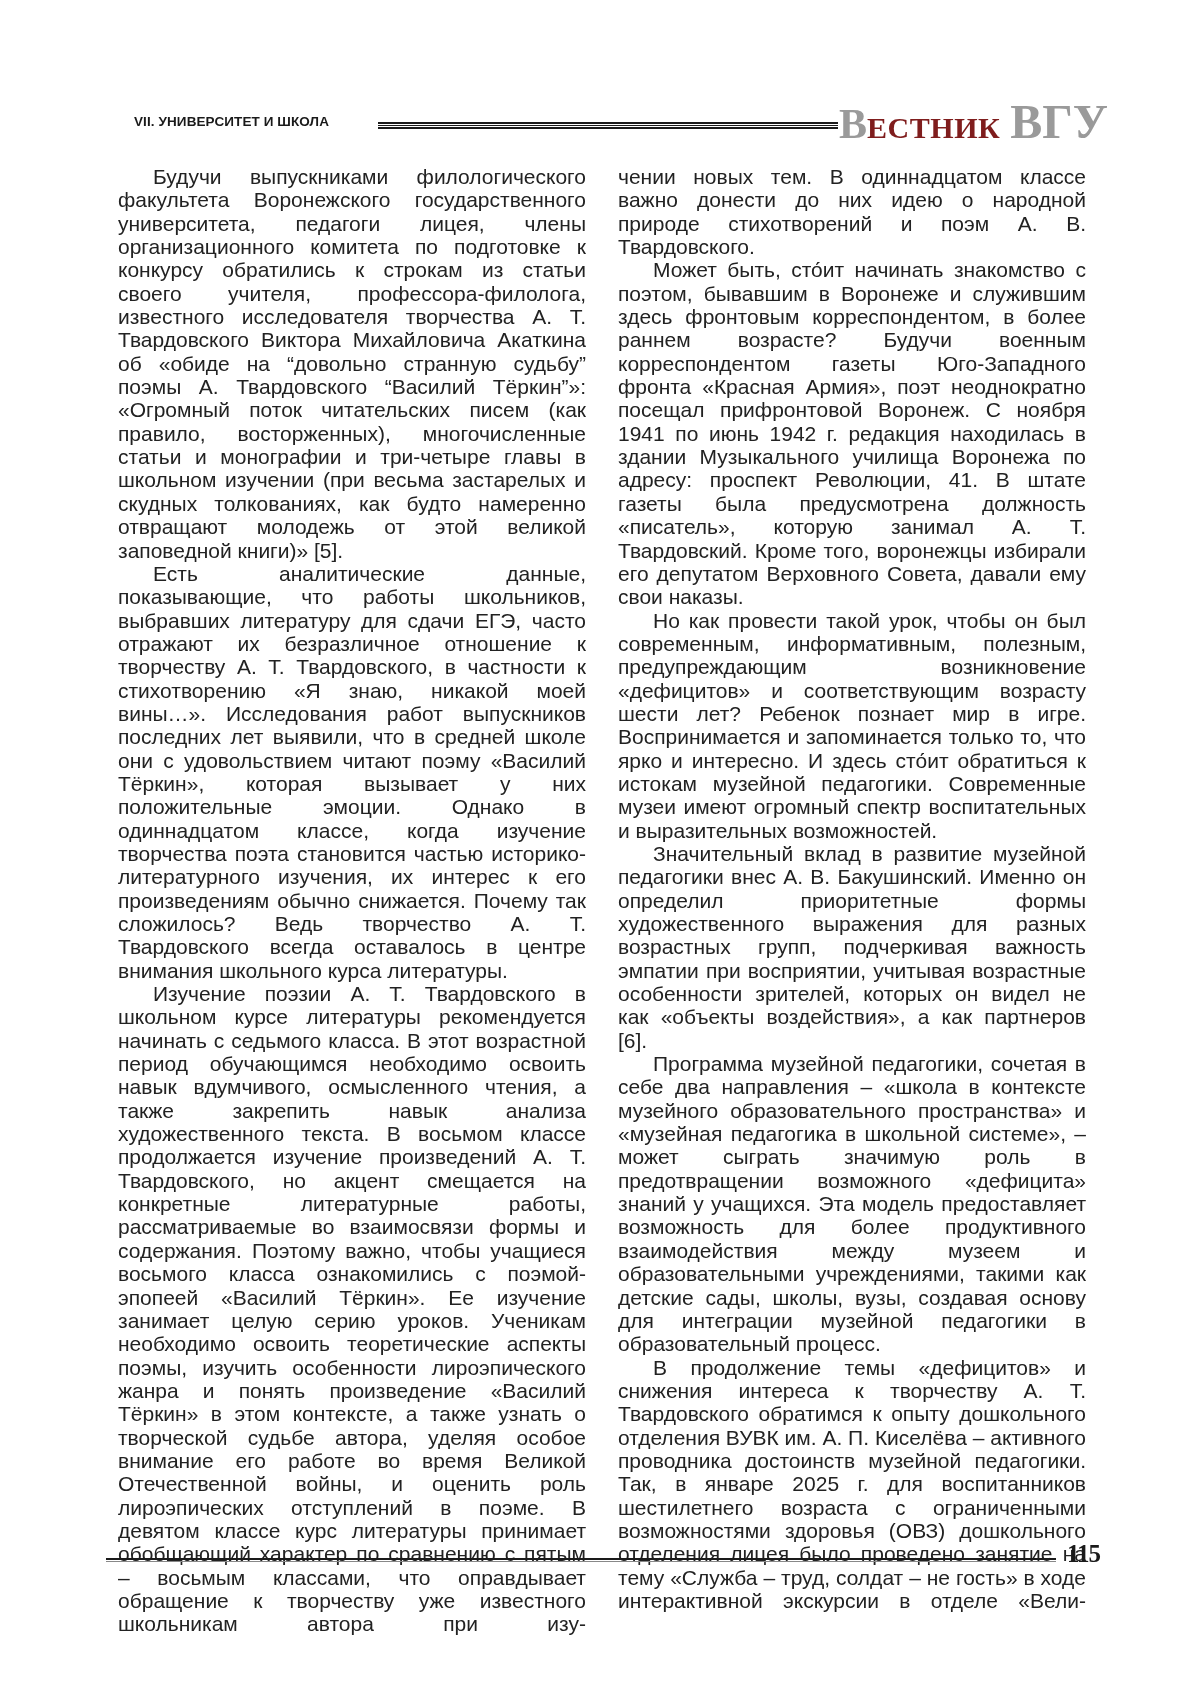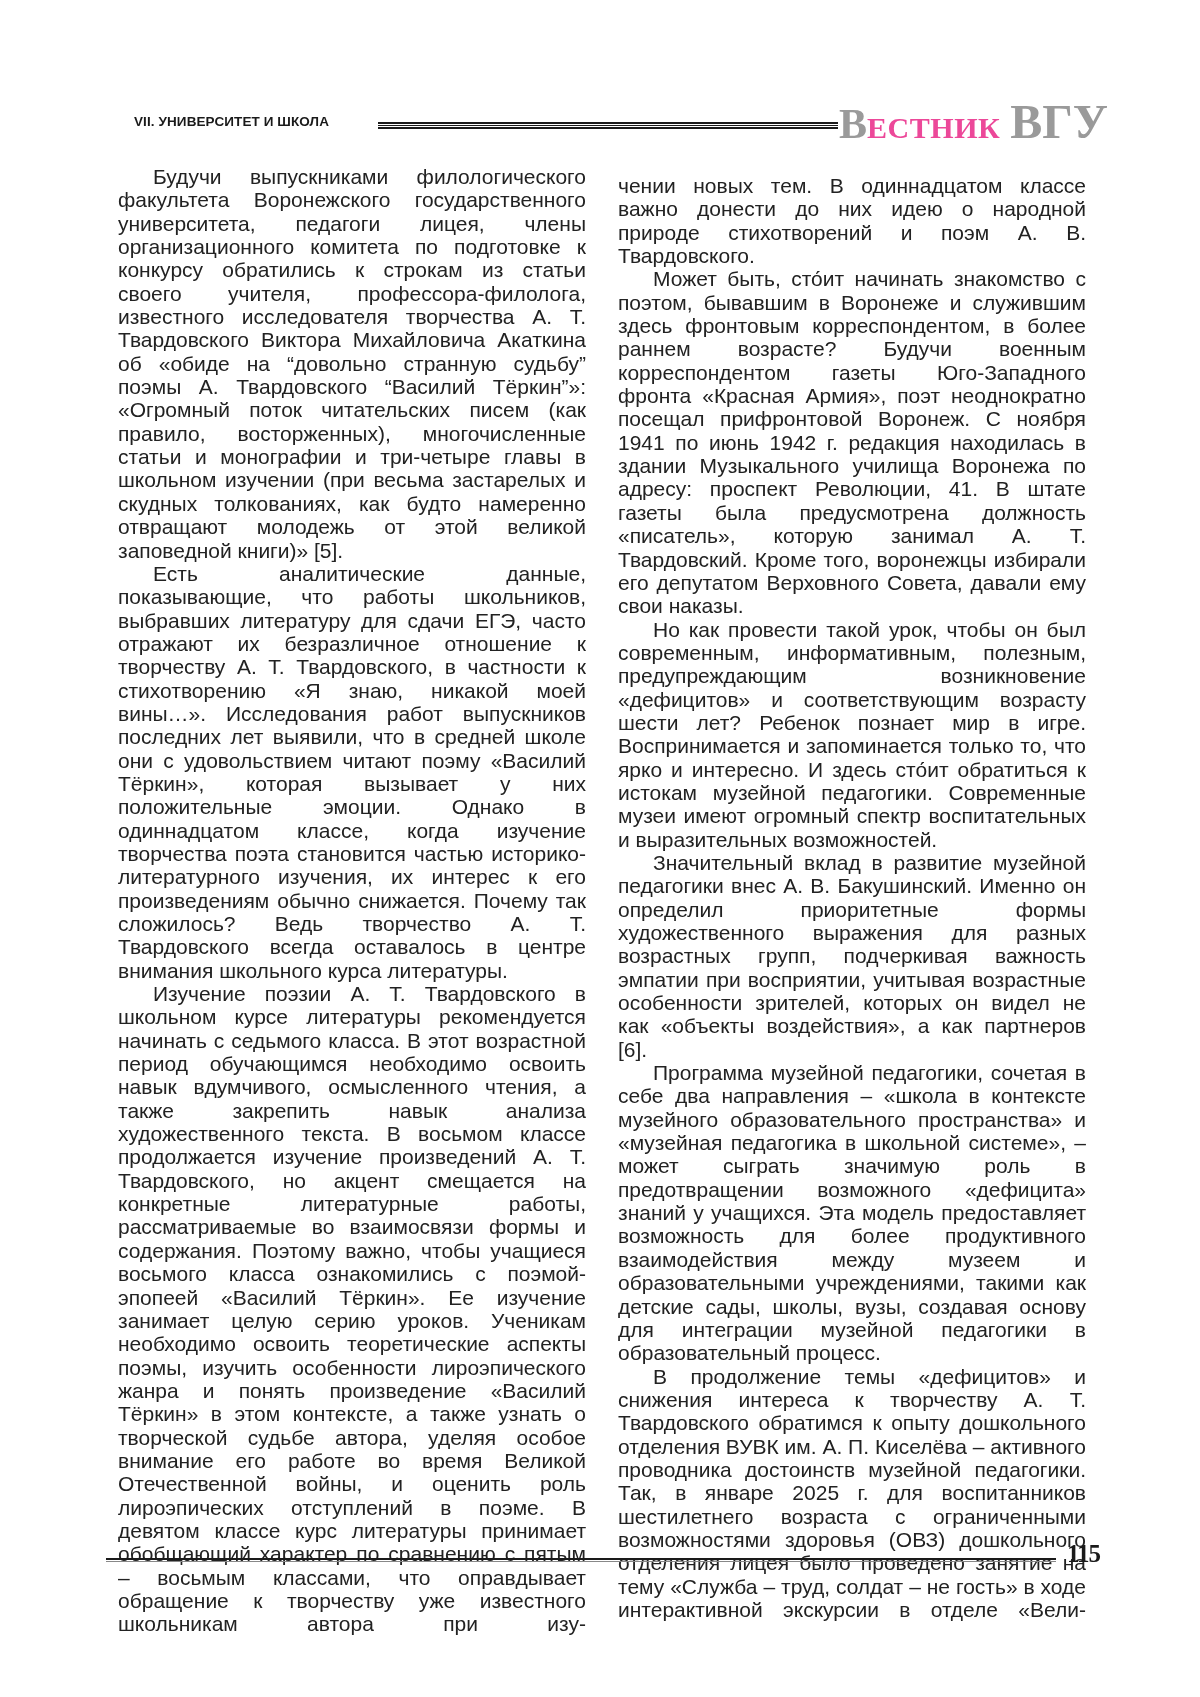--- a/index.html
+++ b/index.html
@@ -55,41 +55,41 @@
       font-weight: bold;
       white-space: nowrap;
       line-height: 1;
     }
     .journal-title .cap {
       font-size: 42px;
       color: #9a9a9a;
     }
     .journal-title .rest {
       font-size: 30px;
-      color: #ec4899;
+      color: #7f1d1d;
       letter-spacing: 0.5px;
     }
     .journal-title .vgu {
       font-size: 48px;
       color: #9a9a9a;
       margin-left: 10px;
     }
     .column {
       position: absolute;
       top: 165px;
       width: 468px;
       font-family: "Liberation Sans", sans-serif;
       font-size: 21px;
       line-height: 23.35px;
       color: #222222;
       text-align: justify;
       hyphens: manual;
     }
     .col-left { left: 118px; }
-    .col-right { left: 618px; margin-top: 9px; }
+    .col-right { left: 618px; }
     .column p {
       margin: 0;
       text-indent: 35px;
     }
     .column p.cont {
       text-indent: 0;
     }
     .footer {
       position: absolute;
       left: 106px;

